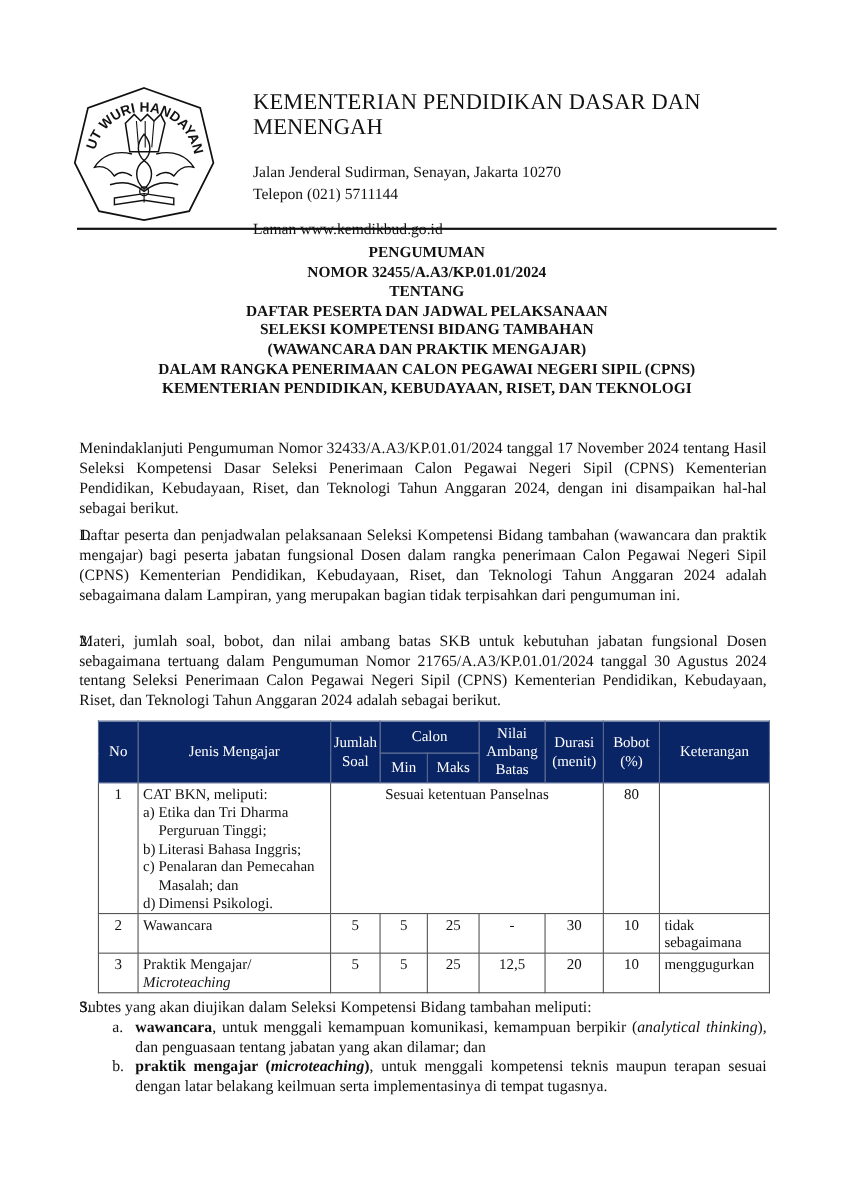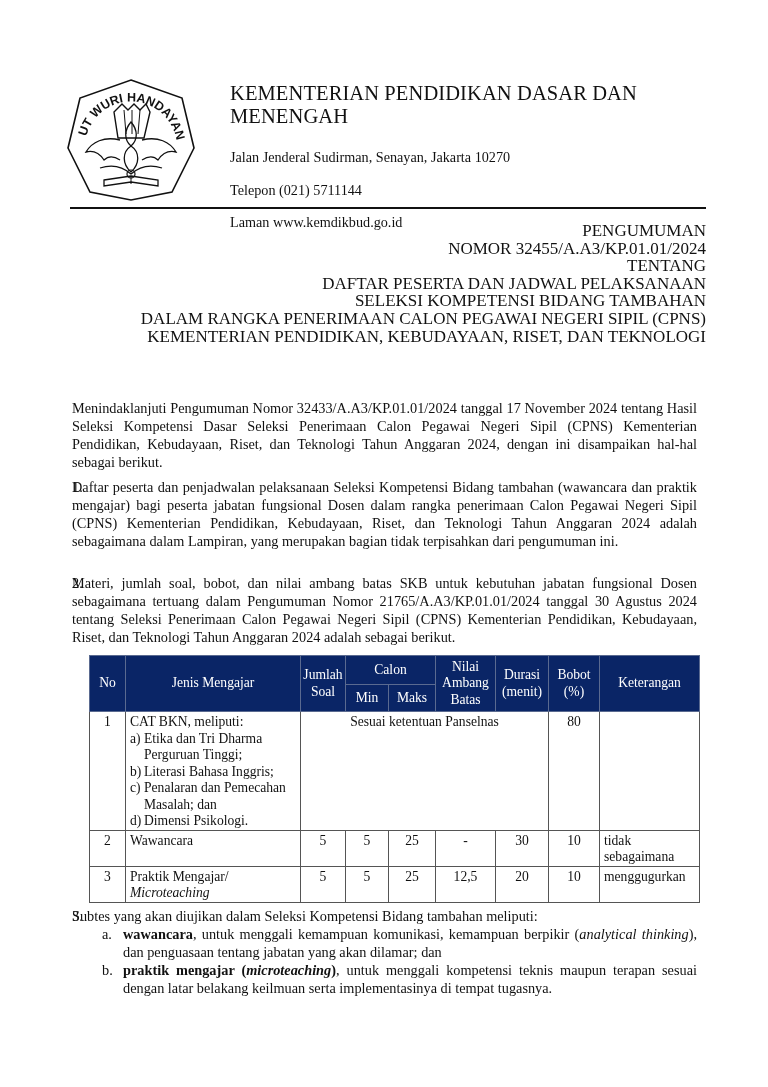--- a/index.html
+++ b/index.html
@@ -8,22 +8,22 @@
   .page { position: absolute; left: 0; top: 0; width: 768px; height: 1087px; }
 
   
   .logo { position: absolute; left: 64px; top: 76px; width: 134px; height: 126px; }
   .kop { position: absolute; left: 230px; top: 82px; width: 460px; }
   .kop .inst { font-size: 20.5px; line-height: 23px; letter-spacing: 0.1px; }
   .kop .addr { font-size: 14.2px; line-height: 18px; margin-top: 20px; }
   .rule { position: absolute; left: 70px; top: 207px; width: 636px; height: 2px; background: #111; }
 
   
-  .title { position: absolute; left: 70px; top: 222px; width: 636px; text-align: right;
-           font-weight: normal; font-size: 17px; line-height: 17.6px; }
+  .title { position: absolute; left: 70px; top: 222px; width: 636px; text-align: center;
+           font-weight: bold; font-size: 14px; line-height: 17.6px; }
 
   
   .para { position: absolute; left: 72px; width: 625px; font-size: 14.3px; line-height: 18px;
           text-align: justify; }
   .p-intro { top: 399px; }
   .item { position: absolute; left: 72px; width: 625px; font-size: 14.3px; line-height: 18px; }
   .item .num { position: absolute; left: 0; top: 0; width: 25px; }
   .item .txt { text-align: justify; }
   .i1 { top: 478px; }
   .i2 { top: 574px; }
@@ -75,31 +75,32 @@
     <path d="M78 64 C94 60 106 66 112 76 C104 74 98 78 94 84 C90 80 84 80 78 84" fill="none" stroke="#111" stroke-width="1.3"></path>
     <path d="M36 92 C48 88 58 90 67 98 C76 90 86 88 98 92" fill="none" stroke="#111" stroke-width="1.3"></path>
     <path d="M40 104 L67 100 L94 104 L94 110 L67 106 L40 110 Z" fill="none" stroke="#111" stroke-width="1.3"></path>
     <line x1="67" y1="100" x2="67" y2="108" stroke="#111" stroke-width="1"></line>
   </svg>
 
   <div class="kop">
     <div class="inst">KEMENTERIAN PENDIDIKAN DASAR DAN</div>
     <div class="inst">MENENGAH</div>
     <div class="addr">Jalan Jenderal Sudirman, Senayan, Jakarta 10270</div>
-    <div class="addr" style="margin-top:15px">Telepon (021) 5711144</div>
+    <div class="addr" style="margin-top:2px">Telepon (021) 5711144</div>
     <div class="addr" style="margin-top:14px">Laman www.kemdikbud.go.id</div>
   </div>
   <div class="rule"></div>
 
   <div class="title">
     <div>PENGUMUMAN</div>
     <div>NOMOR 32455/A.A3/KP.01.01/2024</div>
     <div>TENTANG</div>
     <div>DAFTAR PESERTA DAN JADWAL PELAKSANAAN</div>
     <div>SELEKSI KOMPETENSI BIDANG TAMBAHAN</div>
+    <div>(WAWANCARA DAN PRAKTIK MENGAJAR)</div>
     <div>DALAM RANGKA PENERIMAAN CALON PEGAWAI NEGERI SIPIL (CPNS)</div>
     <div>KEMENTERIAN PENDIDIKAN, KEBUDAYAAN, RISET, DAN TEKNOLOGI</div>
   </div>
 
   <div class="para p-intro">Menindaklanjuti Pengumuman Nomor 32433/A.A3/KP.01.01/2024 tanggal 17 November 2024 tentang Hasil Seleksi Kompetensi Dasar Seleksi Penerimaan Calon Pegawai Negeri Sipil (CPNS) Kementerian Pendidikan, Kebudayaan, Riset, dan Teknologi Tahun Anggaran 2024, dengan ini disampaikan hal-hal sebagai berikut.</div>
 
   <div class="item i1">
     <span class="num">1.</span>
     <div class="txt">Daftar peserta dan penjadwalan pelaksanaan Seleksi Kompetensi Bidang tambahan (wawancara dan praktik mengajar) bagi peserta jabatan fungsional Dosen dalam rangka penerimaan Calon Pegawai Negeri Sipil (CPNS) Kementerian Pendidikan, Kebudayaan, Riset, dan Teknologi Tahun Anggaran 2024 adalah sebagaimana dalam Lampiran, yang merupakan bagian tidak terpisahkan dari pengumuman ini.</div>
   </div>

